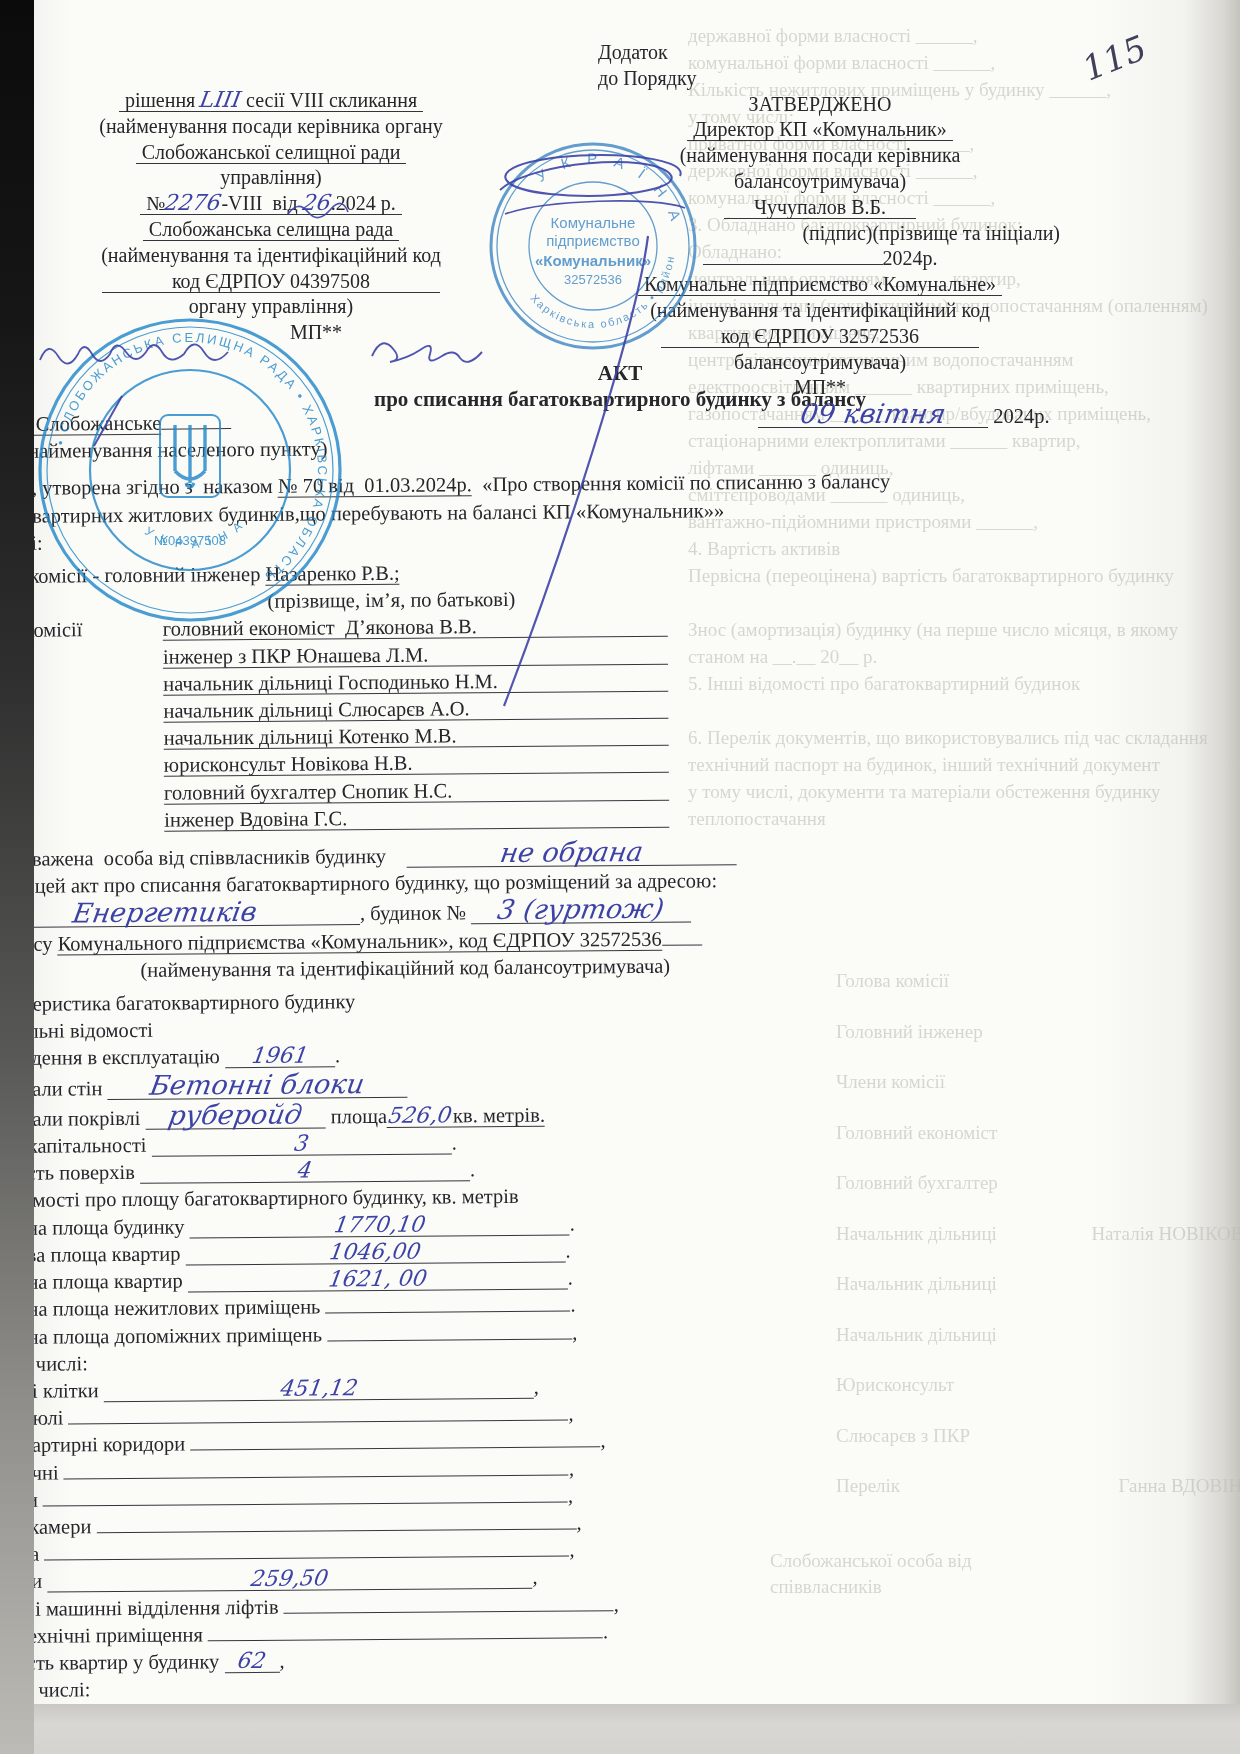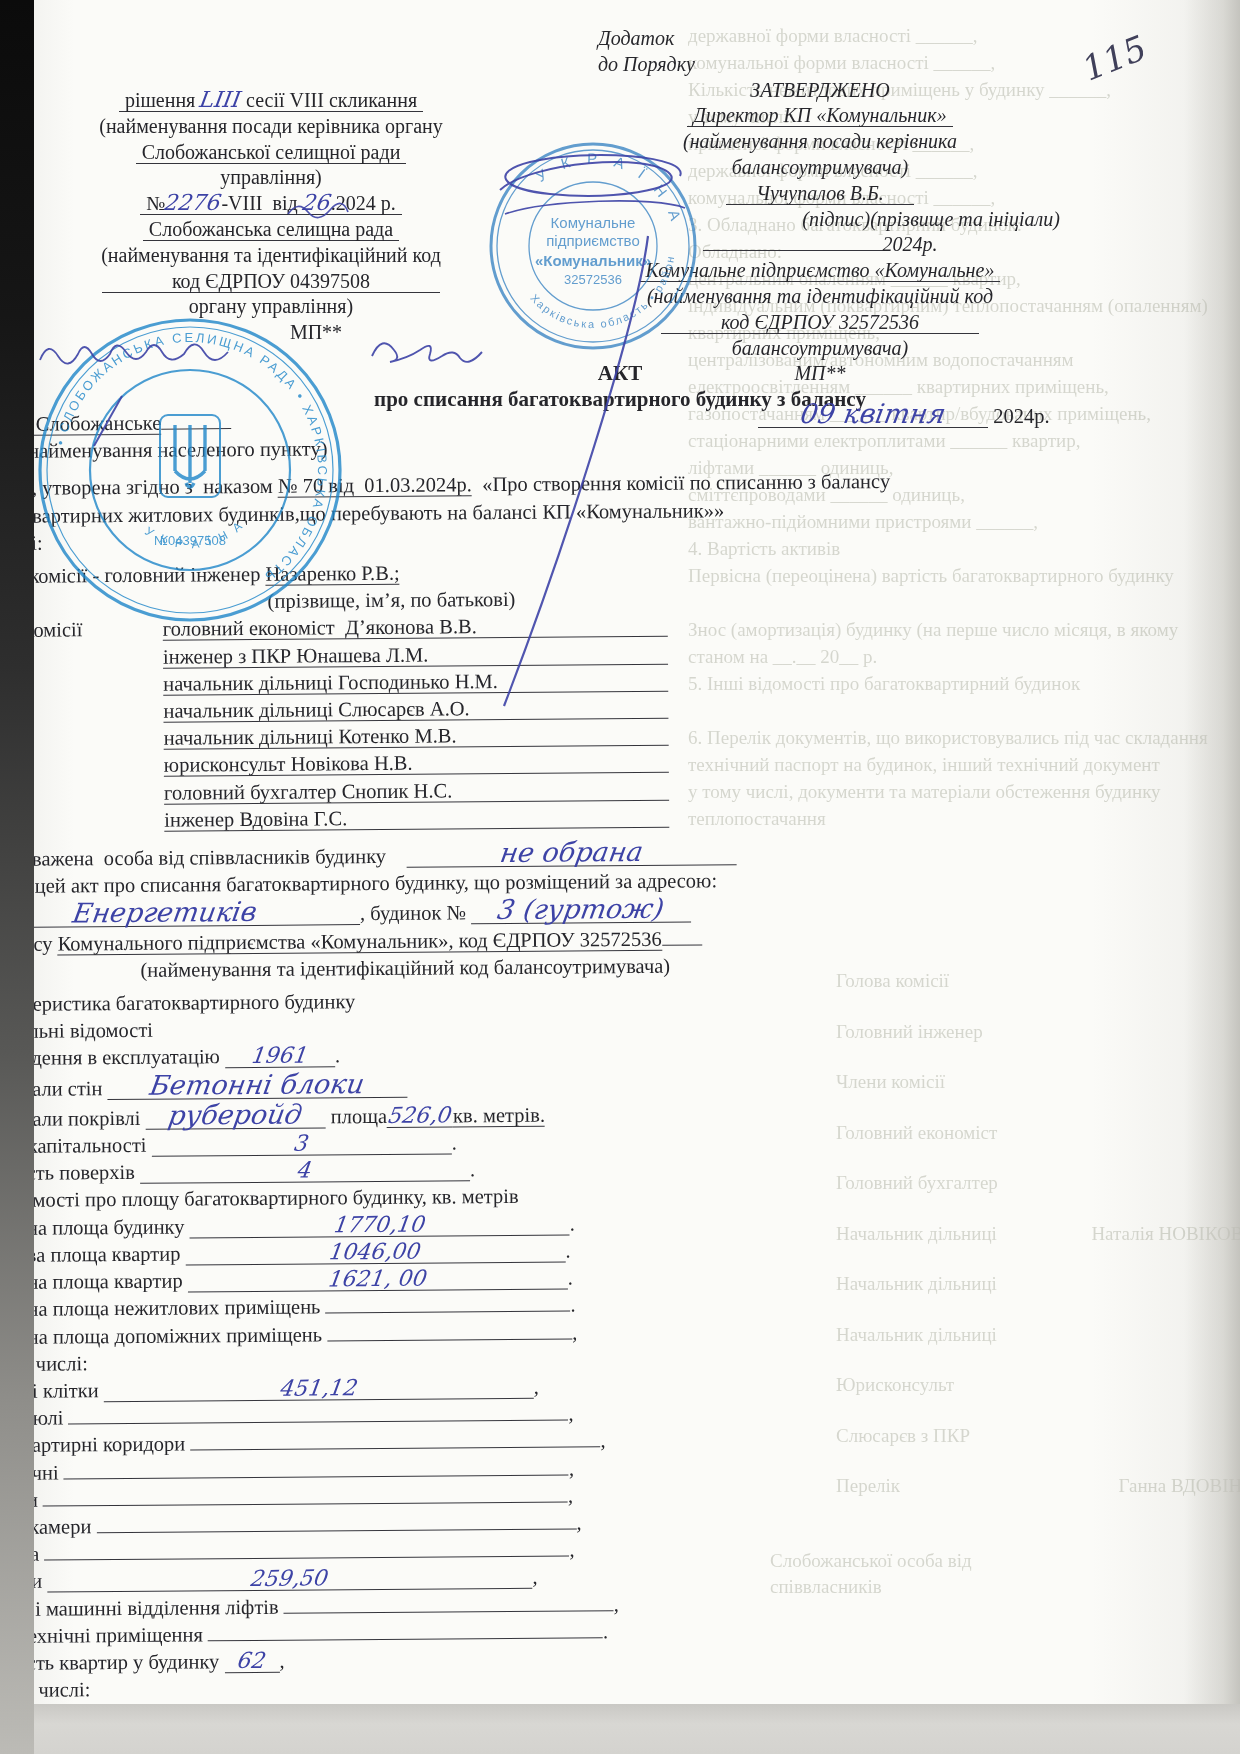--- a/index.html
+++ b/index.html
@@ -20,21 +20,21 @@
   .useg{border-bottom:1.5px solid #34343b;display:inline-block;line-height:1.02;}
   .blank{display:inline-block;border-bottom:1.5px solid #34343b;height:15px;vertical-align:baseline;}
   .hand{font-family:"DejaVu Serif",serif;font-style:italic;color:#3d43a6;display:inline-block;
         transform:skew(-10deg);font-size:22px;line-height:1;}
   .hand.big{font-size:27px;}
   .hseg{text-align:center;}
 
   
   .hdr{position:absolute;z-index:10;font-size:20px;line-height:25.8px;text-align:center;}
   .hdr-left{left:36px;top:88px;width:470px;}
-  .hdr-right{left:540px;top:26px;width:560px;font-style:italic;}
+  .hdr-right{left:540px;top:40px;width:560px;}
   .hdr .ul{border-bottom:1.5px solid #34343b;padding:0 6px;}
   .hdr .row-split{display:flex;justify-content:flex-end;padding:0 40px 0 55px;}
   .hdr .leftish{text-align:left;padding-left:58px;}
   .pgnum{position:absolute;left:1082px;top:38px;z-index:12;font-size:34px;transform:rotate(-22deg);
          color:#40405a;font-family:"DejaVu Serif",serif;font-style:italic;}
 
   
   .doc-title{position:absolute;left:140px;top:360px;width:960px;text-align:center;z-index:10;
              font-weight:bold;font-size:21px;line-height:26px;}
   .date-line{position:absolute;left:758px;top:400px;z-index:10;font-size:20.5px;}

